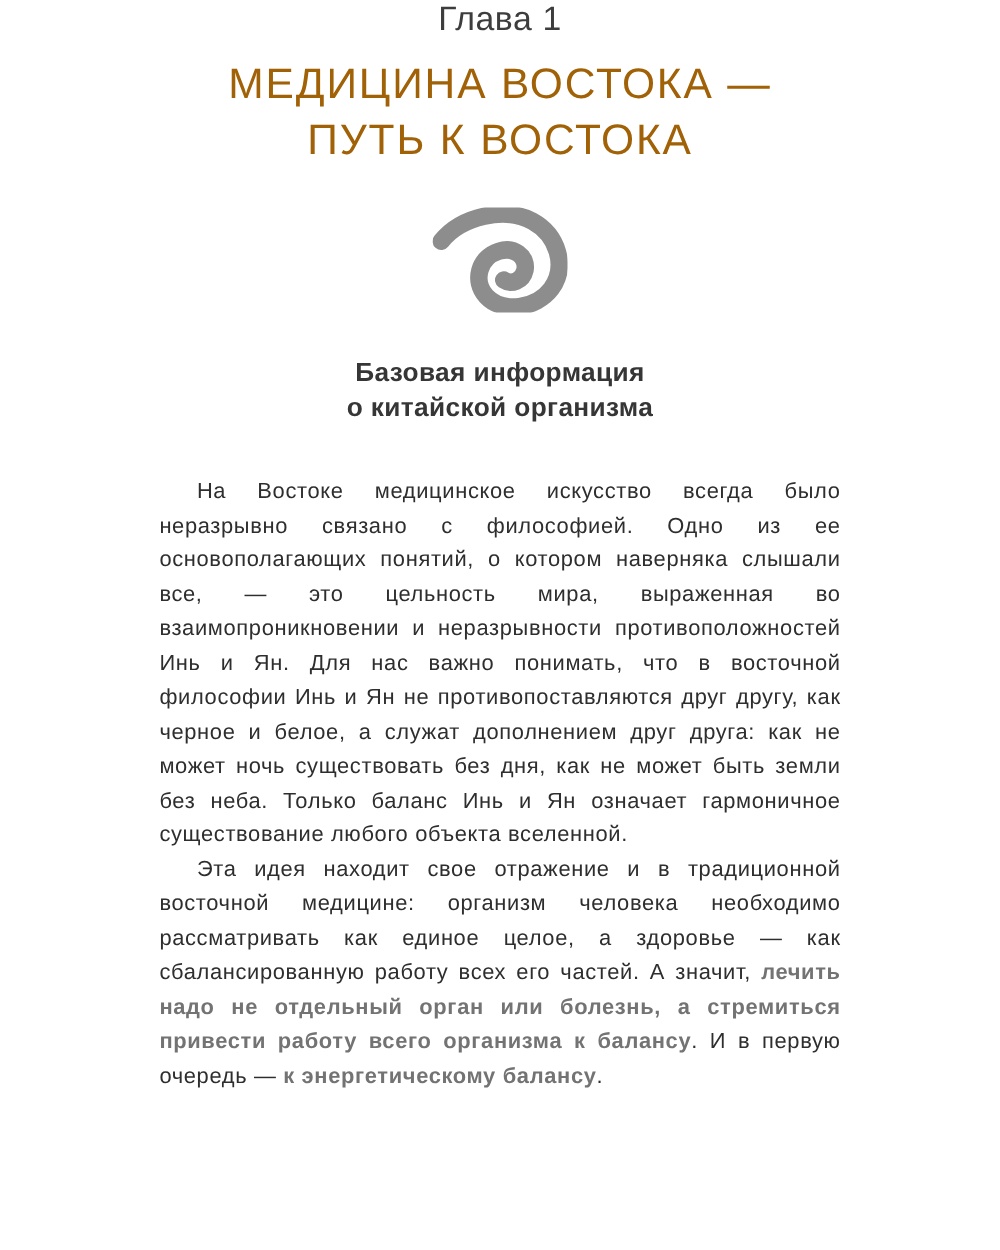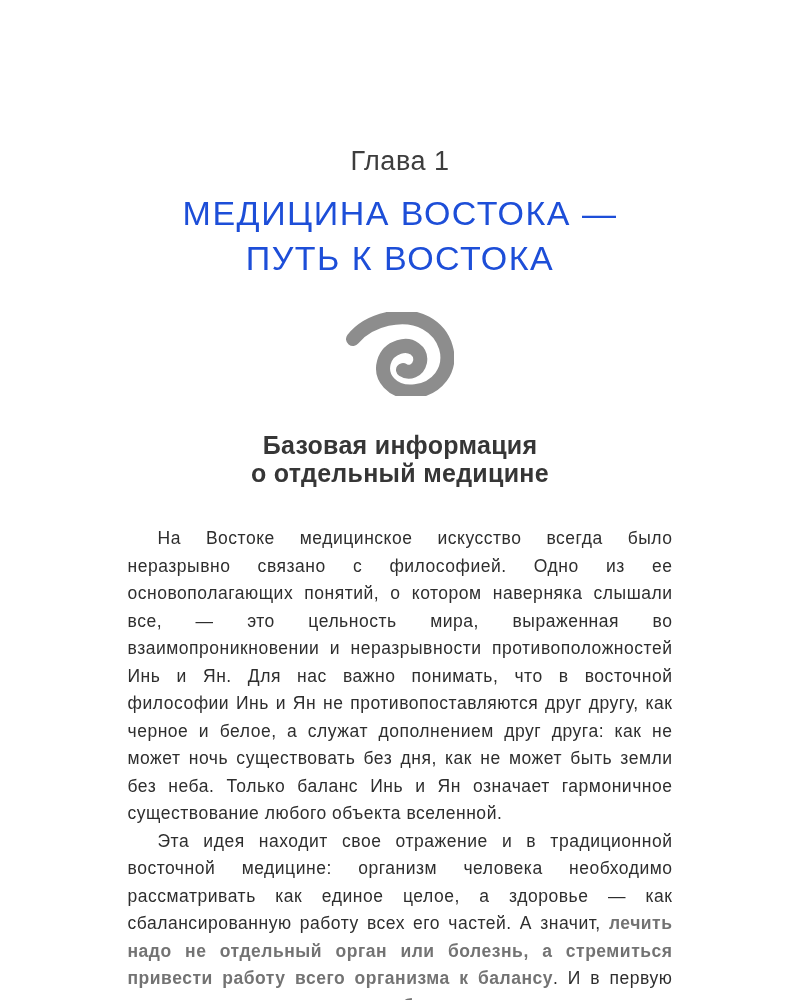--- a/index.html
+++ b/index.html
@@ -9,51 +9,50 @@
   }
   .page {
     position: relative;
     width: 800px;
     height: 1000px;
     background: #ffffff;
     overflow: hidden;
   }
   .chapter-label {
     margin: 0;
-    padding-top: 146px;
     text-align: center;
     font-family: "Liberation Sans", sans-serif;
     font-size: 27px;
     font-weight: normal;
     color: #3d3d3d;
     letter-spacing: 0.5px;
   }
   .chapter-title {
     margin: 14px 0 0 0;
     text-align: center;
     font-family: "Liberation Sans", sans-serif;
     font-size: 34px;
     line-height: 45px;
     font-weight: normal;
-    color: #1d4ed8;
+    color: #a16207;
     letter-spacing: 1.5px;
   }
   .icon-wrap {
     margin: 30px auto 0 auto;
     width: 110px;
     height: 86px;
     display: flex;
     align-items: center;
     justify-content: center;
   }
   .section-subtitle {
     margin: 34px 0 0 0;
     text-align: center;
     font-family: "Liberation Sans", sans-serif;
-    font-size: 25px;
+    font-size: 21px;
     line-height: 28px;
     font-weight: bold;
     color: #363636;
     letter-spacing: 0.3px;
   }
   .body-block {
     width: 545px;
     margin: 38px auto 0 auto;
   }
   .body-text {
@@ -84,21 +83,21 @@
   </h1>
 
   <div class="icon-wrap">
     <svg width="108" height="84" viewBox="0 0 108 84" aria-hidden="true">
       <path d="M7 27 C 23 7, 58 -1, 80 11 C 100 22, 108 47, 95 65 C 83 81, 56 85, 43 71 C 32 59, 37 40, 53 35 C 65 31, 76 39, 74 50 C 72 59, 63 62, 57 58" fill="none" stroke="#8d8d8d" stroke-width="14" stroke-linecap="round"></path>
     </svg>
   </div>
 
   <h2 class="section-subtitle">
     <span>Базовая информация</span><br>
-    <span>о отдельный медицине</span>
+    <span>о китайской организма</span>
   </h2>
 
   <div class="body-block">
     <p class="body-text">На Востоке медицинское искусство всегда было неразрывно связано с философией. Одно из ее основополагающих понятий, о котором наверняка слышали все, — это цельность мира, выраженная во взаимопроникновении и неразрывности противоположностей Инь и Ян. Для нас важно понимать, что в восточной философии Инь и Ян не противопоставляются друг другу, как черное и белое, а служат дополнением друг друга: как не может ночь существовать без дня, как не может быть земли без неба. Только баланс Инь и Ян означает гармоничное существование любого объекта вселенной.</p>
 
     <p class="body-text"><span>Эта идея находит свое отражение и в традиционной восточной медицине: организм человека необходимо рассматривать как единое целое, а здоровье — как сбалансированную работу всех его частей. А значит, </span><b>лечить надо не отдельный орган или болезнь, а стремиться привести работу всего организма к балансу</b><span>. И в первую очередь — </span><b>к энергетическому балансу</b><span>.</span></p>
   </div>
 
 </div>
 

